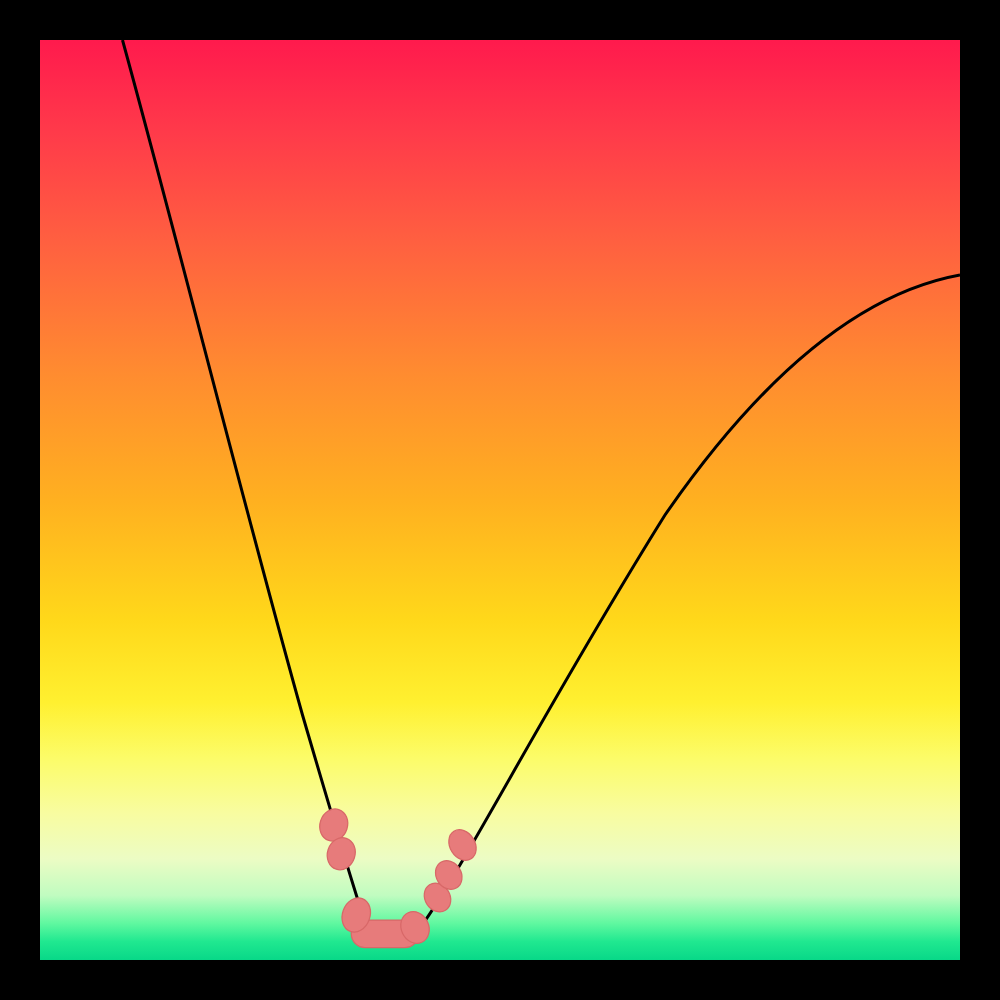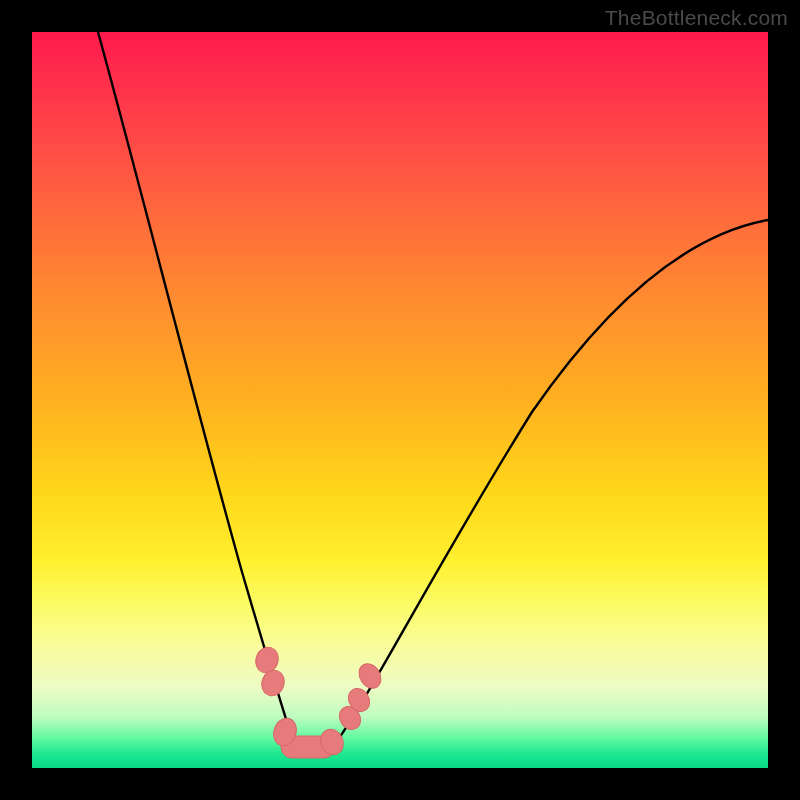--- a/index.html
+++ b/index.html
@@ -56,21 +56,20 @@
     position: absolute;
     top: 0;
     left: 0;
   }
 </style>
 </head>
 <body>
 
 <div class="frame">
 
-  <div class="watermark">TheBottleneck.com</div>
 
   <div class="plot-area">
 
     <svg class="curves" width="736" height="736" viewBox="0 0 736 736">
 
       <path d="M 66 0
                C 110 160, 165 380, 210 540
                C 232 615, 248 670, 262 712" stroke="#000" stroke-width="2.4" fill="none"></path>
 
       <path d="M 262 712

